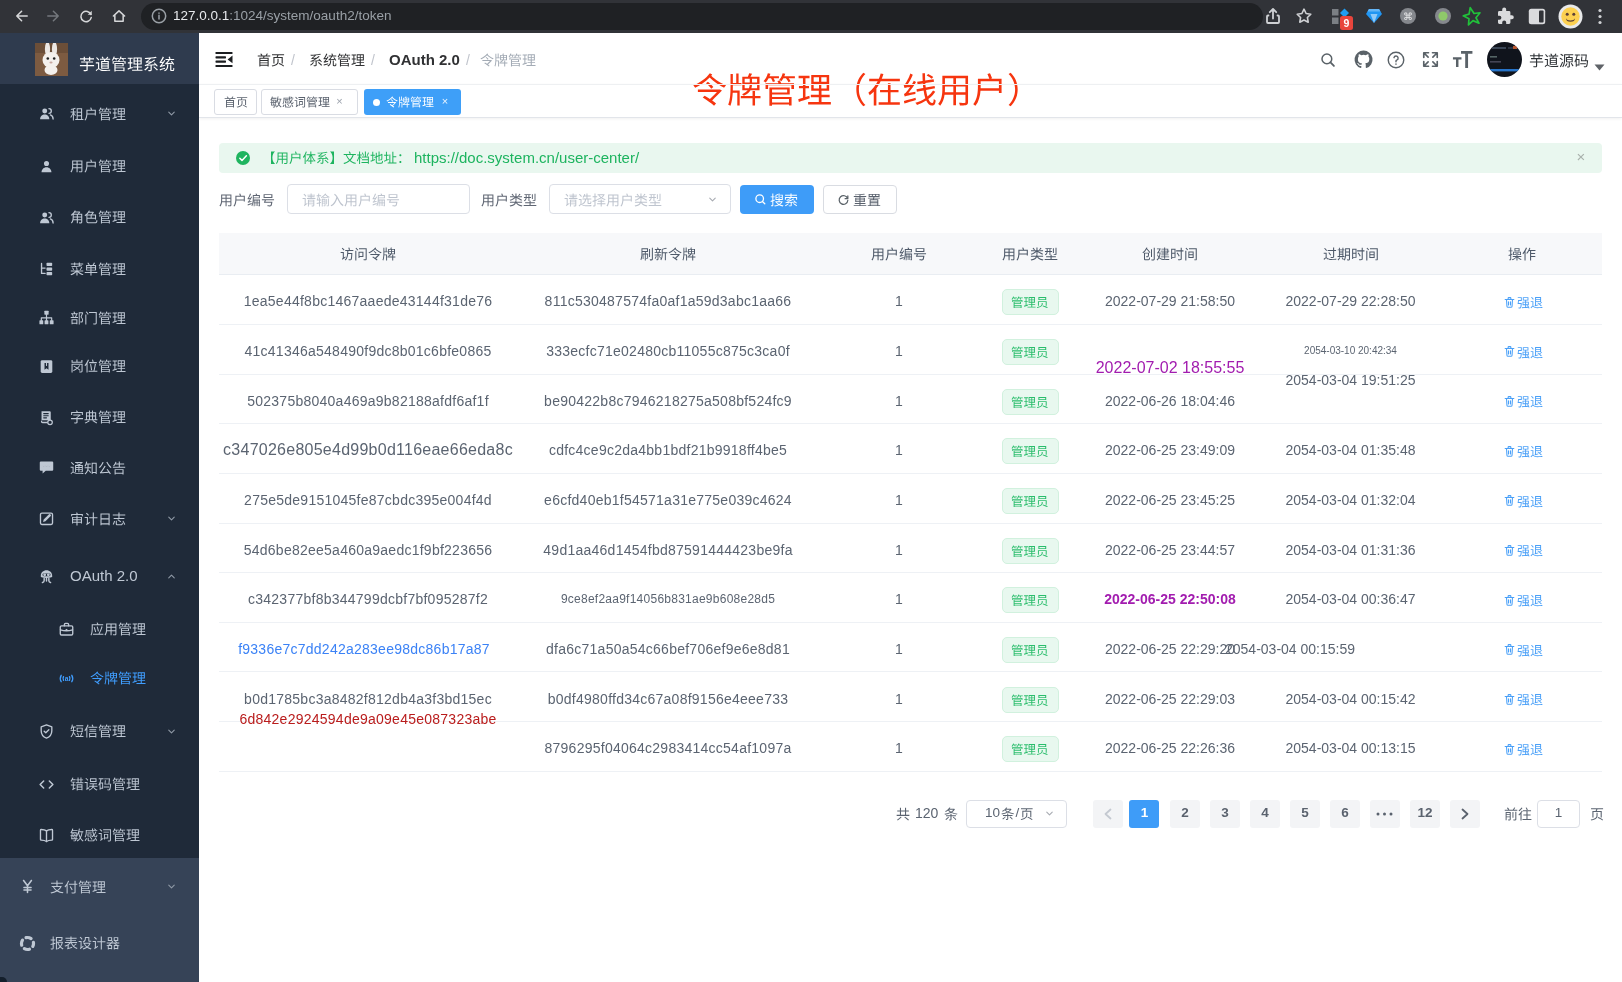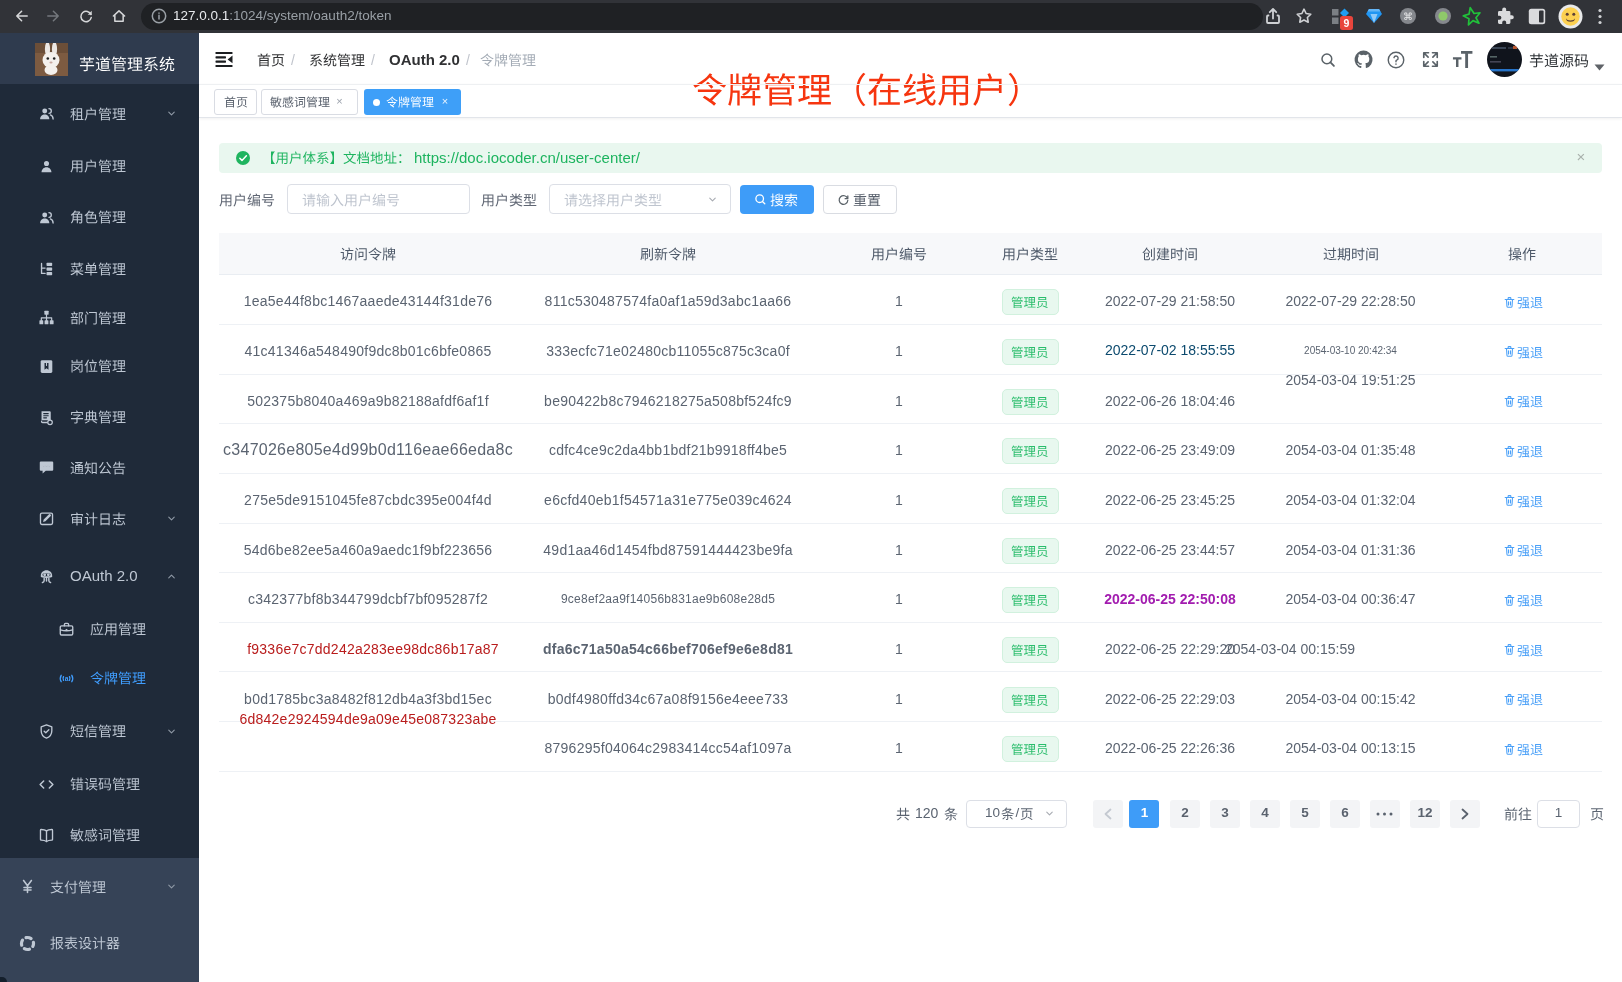--- a/index.html
+++ b/index.html
@@ -541,21 +541,21 @@
       <use href="#c6237" x="2000"></use>
       <use href="#c4f53" x="3000"></use>
       <use href="#c7cfb" x="4000"></use>
       <use href="#c3011" x="5000"></use>
       <use href="#c6587" x="6000"></use>
       <use href="#c6863" x="7000"></use>
       <use href="#c5730" x="8000"></use>
       <use href="#c5740" x="9000"></use>
       <use href="#cff1a" x="10000"></use>
     </svg>
-    <div style="position:absolute;font-size:15px;color:#1db45f;font-weight:400;line-height:15px;white-space:pre;left:414px;top:149.6px">https://doc.iocoder.cn/user-center/</div>
+    <div style="position:absolute;font-size:15px;color:#1db45f;font-weight:400;line-height:15px;white-space:pre;left:414px;top:149.6px">https://doc.system.cn/user-center/</div>
     <div style="position:absolute;font-size:15px;color:#a8b0ab;font-weight:400;line-height:15px;white-space:pre;left:1581px;top:149.1px;transform:translateX(-50%)">×</div>
     <svg class="b" width="56" height="14" viewBox="0 0 4000 1000" style="position:absolute;left:219px;top:192.78px;color:#5f6673;fill:currentColor">
       <use href="#c7528" x="0"></use>
       <use href="#c6237" x="1000"></use>
       <use href="#c7f16" x="2000"></use>
       <use href="#c53f7" x="3000"></use>
     </svg>
     <div class="abs" style="left:287px;top:184px;width:183px;height:30px;background:#fff;border:1px solid #dcdfe6;border-radius:4px"></div>
     <svg width="98" height="14" viewBox="0 0 7000 1000" style="position:absolute;left:302px;top:192.78px;color:#bec4ce;fill:currentColor">
       <use href="#c8bf7" x="0"></use>
@@ -665,21 +665,21 @@
     <div class="abs" style="left:219px;top:324.95px;width:1383px;height:49.65px;border-bottom:1px solid #eef1f5"></div>
     <div style="position:absolute;font-size:14px;color:#5b6471;font-weight:400;line-height:14px;white-space:pre;letter-spacing:0.25px;left:368px;top:344.11px;transform:translateX(-50%)">41c41346a548490f9dc8b01c6bfe0865</div>
     <div style="position:absolute;font-size:14px;color:#5b6471;font-weight:400;line-height:14px;white-space:pre;letter-spacing:0.25px;left:668px;top:344.11px;transform:translateX(-50%)">333ecfc71e02480cb11055c875c3ca0f</div>
     <div style="position:absolute;font-size:14px;color:#5b6471;font-weight:400;line-height:14px;white-space:pre;left:899px;top:344.11px;transform:translateX(-50%)">1</div>
     <div class="abs" style="left:1001.5px;top:338.95px;width:57px;height:26px;background:#e8f8ef;border:1px solid #d1f1de;border-radius:5px"></div>
     <svg width="37.5" height="12.5" viewBox="0 0 3000 1000" style="position:absolute;left:1011.25px;top:345.95px;color:#2abd6c;fill:currentColor">
       <use href="#c7ba1" x="0"></use>
       <use href="#c7406" x="1000"></use>
       <use href="#c5458" x="2000"></use>
     </svg>
-    <div style="position:absolute;font-size:14px;color:#0c4a6e;font-weight:400;line-height:14px;white-space:pre;left:1170px;top:343px;transform:translateX(-50%)">2022-07-02 18:55:55</div>
+    <div style="position:absolute;font-size:16px;color:#a21caf;font-weight:400;line-height:14px;white-space:pre;left:1170px;top:361px;transform:translateX(-50%)">2022-07-02 18:55:55</div>
     <div style="position:absolute;font-size:10px;color:#5b6471;font-weight:400;line-height:14px;white-space:pre;left:1350.5px;top:344.11px;transform:translateX(-50%)">2054-03-10 20:42:34</div>
     <svg class="ico" style="left:1502.5px;top:345.45px" width="13" height="13" viewBox="0 0 24 24" fill="none" stroke="#4aa0f8" stroke-width="1.8" stroke-linecap="round" stroke-linejoin="round">
       <path d="M4 6.5h16M9.5 6V4.2A1.2 1.2 0 0 1 10.7 3h2.6a1.2 1.2 0 0 1 1.2 1.2V6M6.5 6.5 7.3 19a2 2 0 0 0 2 1.9h5.4a2 2 0 0 0 2-1.9l.8-12.5M10.2 10.5v6M13.8 10.5v6" stroke-width="2"></path>
     </svg>
     <svg width="26" height="13" viewBox="0 0 2000 1000" style="position:absolute;left:1517px;top:345.71px;color:#4aa0f8;fill:currentColor">
       <use href="#c5f3a" x="0"></use>
       <use href="#c9000" x="1000"></use>
     </svg>
     <div class="abs" style="left:219px;top:374.6px;width:1383px;height:49.65px;border-bottom:1px solid #eef1f5"></div>
     <div style="position:absolute;font-size:14px;color:#5b6471;font-weight:400;line-height:14px;white-space:pre;letter-spacing:0.25px;left:368px;top:393.76px;transform:translateX(-50%)">502375b8040a469a9b82188afdf6af1f</div>
@@ -770,22 +770,22 @@
     <div style="position:absolute;font-size:14px;color:#a21caf;font-weight:700;line-height:14px;white-space:pre;left:1170px;top:592.36px;transform:translateX(-50%)">2022-06-25 22:50:08</div>
     <div style="position:absolute;font-size:14px;color:#5b6471;font-weight:400;line-height:14px;white-space:pre;left:1350.5px;top:592.36px;transform:translateX(-50%)">2054-03-04 00:36:47</div>
     <svg class="ico" style="left:1502.5px;top:593.7px" width="13" height="13" viewBox="0 0 24 24" fill="none" stroke="#4aa0f8" stroke-width="1.8" stroke-linecap="round" stroke-linejoin="round">
       <path d="M4 6.5h16M9.5 6V4.2A1.2 1.2 0 0 1 10.7 3h2.6a1.2 1.2 0 0 1 1.2 1.2V6M6.5 6.5 7.3 19a2 2 0 0 0 2 1.9h5.4a2 2 0 0 0 2-1.9l.8-12.5M10.2 10.5v6M13.8 10.5v6" stroke-width="2"></path>
     </svg>
     <svg width="26" height="13" viewBox="0 0 2000 1000" style="position:absolute;left:1517px;top:593.96px;color:#4aa0f8;fill:currentColor">
       <use href="#c5f3a" x="0"></use>
       <use href="#c9000" x="1000"></use>
     </svg>
     <div class="abs" style="left:219px;top:622.85px;width:1383px;height:49.65px;border-bottom:1px solid #eef1f5"></div>
-    <div style="position:absolute;font-size:14px;color:#b91c1c;font-weight:400;line-height:14px;white-space:pre;letter-spacing:0.25px;left:373px;top:642.01px;transform:translateX(-50%)">f9336e7c7dd242a283ee98dc86b17a87</div>
-    <div style="position:absolute;font-size:14px;color:#5b6471;font-weight:700;line-height:14px;white-space:pre;letter-spacing:0.25px;left:668px;top:642.01px;transform:translateX(-50%)">dfa6c71a50a54c66bef706ef9e6e8d81</div>
+    <div style="position:absolute;font-size:14px;color:#3b82f6;font-weight:400;line-height:14px;white-space:pre;letter-spacing:0.25px;left:364px;top:642.01px;transform:translateX(-50%)">f9336e7c7dd242a283ee98dc86b17a87</div>
+    <div style="position:absolute;font-size:14px;color:#5b6471;font-weight:400;line-height:14px;white-space:pre;letter-spacing:0.25px;left:668px;top:642.01px;transform:translateX(-50%)">dfa6c71a50a54c66bef706ef9e6e8d81</div>
     <div style="position:absolute;font-size:14px;color:#5b6471;font-weight:400;line-height:14px;white-space:pre;left:899px;top:642.01px;transform:translateX(-50%)">1</div>
     <div class="abs" style="left:1001.5px;top:636.85px;width:57px;height:26px;background:#e8f8ef;border:1px solid #d1f1de;border-radius:5px"></div>
     <svg width="37.5" height="12.5" viewBox="0 0 3000 1000" style="position:absolute;left:1011.25px;top:643.85px;color:#2abd6c;fill:currentColor">
       <use href="#c7ba1" x="0"></use>
       <use href="#c7406" x="1000"></use>
       <use href="#c5458" x="2000"></use>
     </svg>
     <div style="position:absolute;font-size:14px;color:#5b6471;font-weight:400;line-height:14px;white-space:pre;left:1170px;top:642.01px;transform:translateX(-50%)">2022-06-25 22:29:20</div>
     <div style="position:absolute;font-size:14px;color:#5b6471;font-weight:400;line-height:14px;white-space:pre;left:1290px;top:642.01px;transform:translateX(-50%)">2054-03-04 00:15:59</div>
     <svg class="ico" style="left:1502.5px;top:643.35px" width="13" height="13" viewBox="0 0 24 24" fill="none" stroke="#4aa0f8" stroke-width="1.8" stroke-linecap="round" stroke-linejoin="round">

